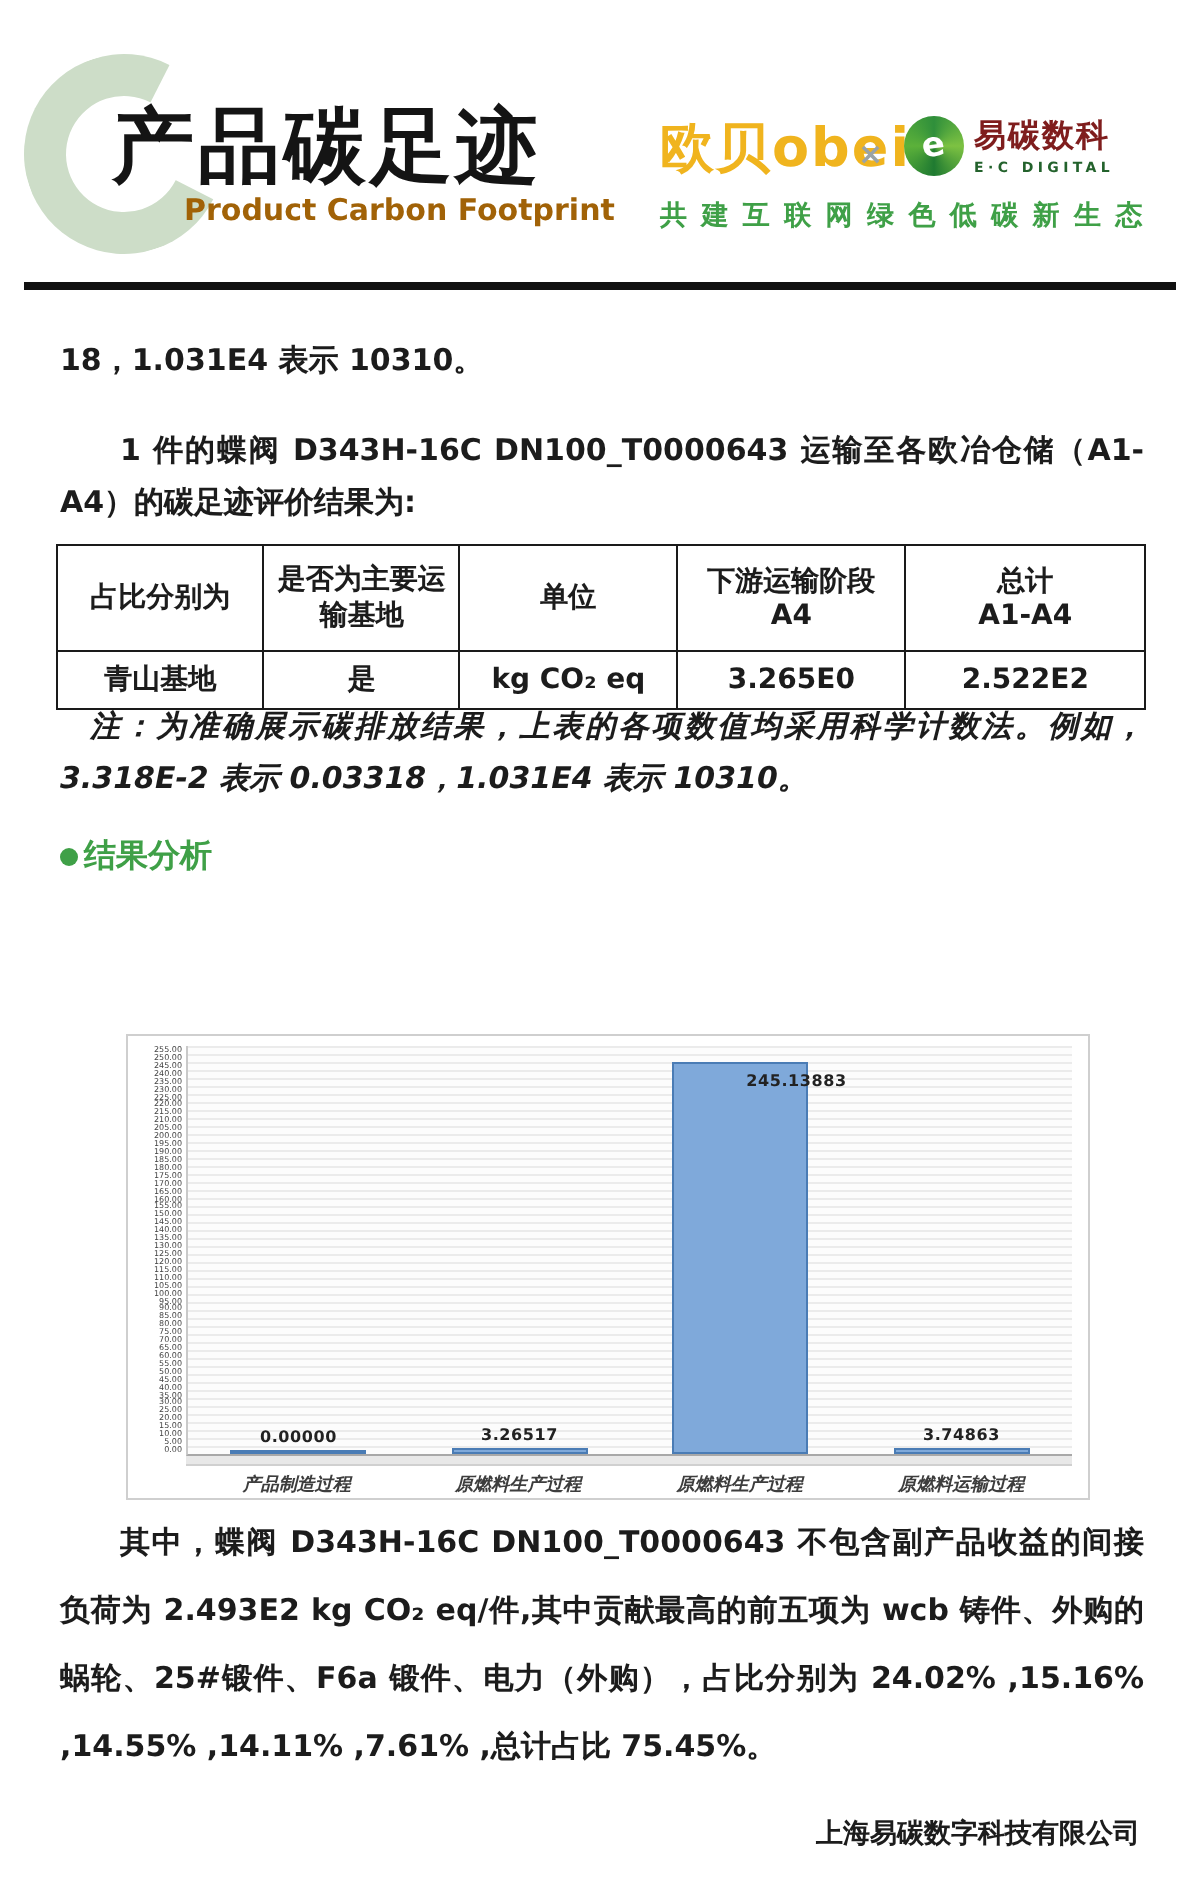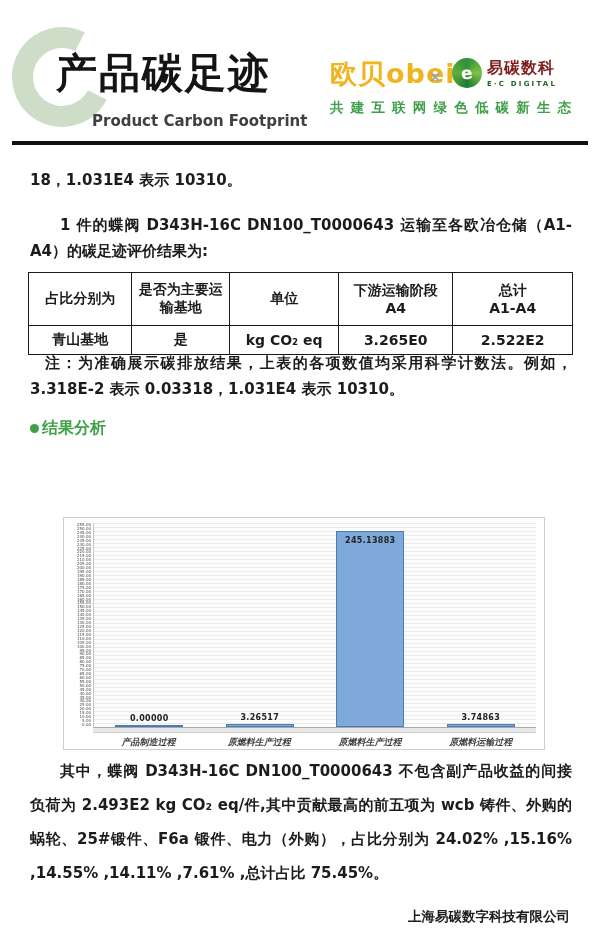--- a/index.html
+++ b/index.html
@@ -7,39 +7,39 @@
     position:relative;width:600px;height:939px;background:#ffffff;overflow:hidden;
     font-family:"DejaVu Sans","Liberation Sans",sans-serif;color:#1f1f1f;
   }
   
   .header{position:absolute;top:0;left:0;width:600px;height:145px;}
   .c-ring{
     position:absolute;left:12px;top:27px;width:58px;height:58px;border-radius:50%;
     border:21px solid #cdddc8;border-right-color:transparent;transform:rotate(-18deg);
   }
   .title-cn{position:absolute;left:56px;top:46px;font-size:41px;font-weight:900;color:#141414;letter-spacing:2px;white-space:nowrap;}
-  .title-en{position:absolute;left:92px;top:112px;font-size:15px;font-weight:700;color:#404040;white-space:nowrap;}
+  .title-en{position:absolute;left:92px;top:96px;font-size:15px;font-weight:700;color:#a16207;white-space:nowrap;}
   .partner{position:absolute;left:330px;top:56px;font-size:27px;font-weight:800;color:#f0b41e;white-space:nowrap;letter-spacing:1px;}
   .cross{position:absolute;left:429px;top:68px;font-size:15px;font-weight:700;color:#9aa3a6;}
   .ec-logo{
     position:absolute;left:452px;top:58px;width:30px;height:30px;border-radius:50%;
     background:conic-gradient(#2f8f3b,#7dc242,#1f7a31,#5cb13a,#2f8f3b);
     display:flex;align-items:center;justify-content:center;
   }
   .ec-logo span{color:#ffffff;font-size:17px;font-weight:900;line-height:1;transform:rotate(-8deg);}
   .brand{position:absolute;left:487px;top:58px;width:90px;}
   .brand-name{font-size:16px;font-weight:900;color:#7f1d1d;letter-spacing:1px;white-space:nowrap;}
   .brand-sub{font-size:7px;font-weight:700;color:#23622c;letter-spacing:2.2px;margin-top:1px;white-space:nowrap;}
   .tagline{position:absolute;left:330px;top:99px;font-size:13.5px;font-weight:700;color:#3fa047;letter-spacing:7.2px;white-space:nowrap;}
   .divider{position:absolute;left:12px;top:141px;width:576px;height:3.5px;background:#111111;}
   
   .para{position:absolute;left:30px;width:542px;font-size:15px;line-height:26px;font-weight:600;color:#1c1c1c;text-align:justify;}
   .p-cont{top:167px;}
   .p-intro{top:212px;text-indent:2em;}
-  .p-note{top:350px;text-indent:1em;}
+  .p-note{top:350px;text-indent:1em;font-style:italic;}
   .p-analysis{top:452px;text-indent:2em;}
   .p-conclusion{top:754px;line-height:34px;}
   .p-conclusion .inner{text-indent:2em;display:block;}
   
   .tbl{position:absolute;left:28px;top:272px;width:545px;border-collapse:collapse;table-layout:fixed;}
   .tbl th,.tbl td{
     border:1.5px solid #1a1a1a;text-align:center;vertical-align:middle;
     font-size:14px;font-weight:700;color:#1c1c1c;padding:2px 3px;white-space:pre-line;
   }
   .tbl th{height:48px;font-weight:700;}
@@ -204,21 +204,21 @@
           <div class="slot">
             <div class="bar" style="height: 2px; background: rgb(127, 169, 218); border-color: rgb(74, 124, 181);"></div>
             <div class="bar-label" style="bottom: 4px;">0.00000</div>
           </div>
           <div class="slot">
             <div class="bar" style="height: 3px; background: rgb(127, 169, 218); border-color: rgb(74, 124, 181);"></div>
             <div class="bar-label" style="bottom: 5px;">3.26517</div>
           </div>
           <div class="slot">
             <div class="bar" style="height: 196px; background: rgb(127, 169, 218); border-color: rgb(74, 124, 181);"></div>
-            <div class="bar-label" style="bottom: 182px;">245.13883</div>
+            <div class="bar-label" style="bottom: 182px; margin-left: 28px;">245.13883</div>
           </div>
           <div class="slot">
             <div class="bar" style="height: 3px; background: rgb(127, 169, 218); border-color: rgb(74, 124, 181);"></div>
             <div class="bar-label" style="bottom: 5px;">3.74863</div>
           </div>
         </div>
     </div>
     <div class="axis-strip"></div>
     <div class="cats">
         <div class="cat">产品制造过程</div>

